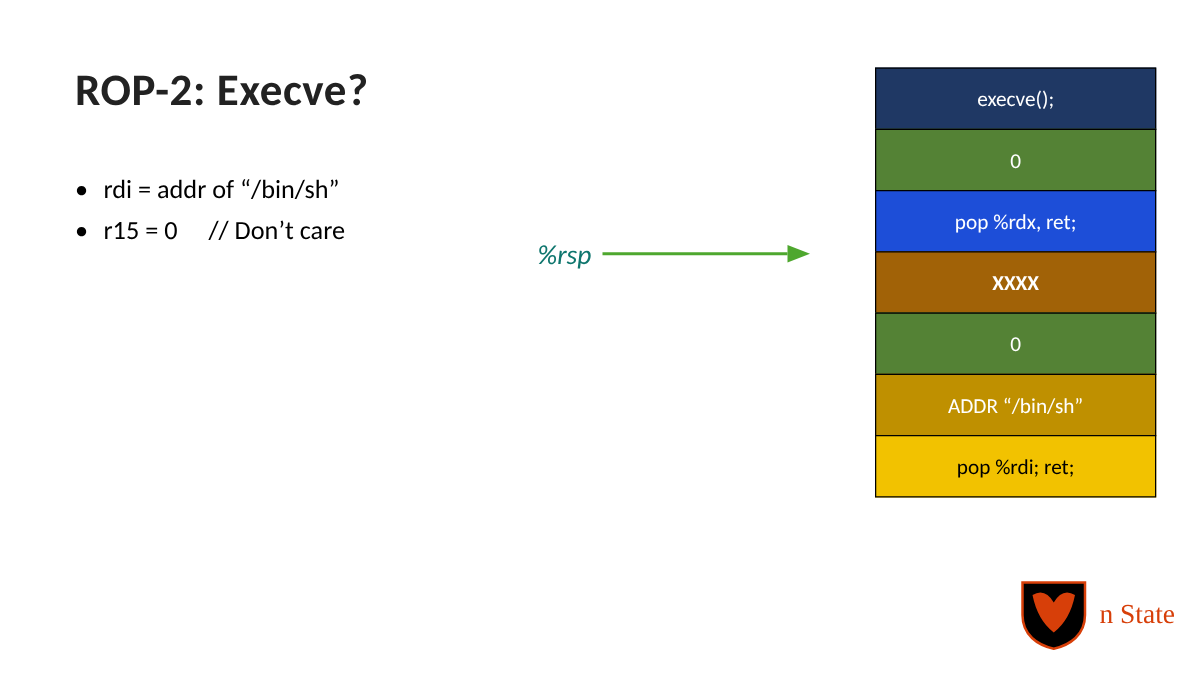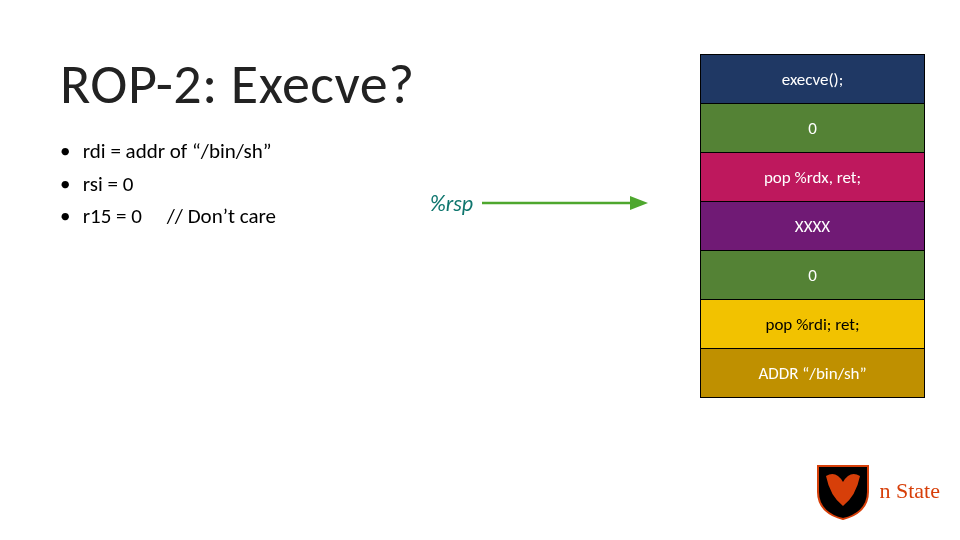--- a/index.html
+++ b/index.html
@@ -14,22 +14,22 @@
   }
   .slide {
     position: relative;
     width: 960px;
     height: 540px;
   }
   .title {
     position: absolute;
     left: 60px;
     top: 50px;
-    font-size: 56px;
-    font-weight: 400;
+    font-size: 36px;
+    font-weight: 700;
     color: #222;
     letter-spacing: 0.5px;
   }
   .bullets {
     position: absolute;
     left: 60px;
     top: 135px;
     font-size: 21px;
     color: #000;
     line-height: 1.55;
@@ -70,22 +70,22 @@
     align-items: center;
     justify-content: center;
     font-size: 17px;
     margin-top: -1px;
     color: #fff;
     text-align: center;
     padding: 0 4px;
   }
   .c-blue   { background: #1f3864; }
   .c-green  { background: #548235; }
-  .c-purple { background: #be185d; }
-  .c-gray   { background: #701a75; }
+  .c-purple { background: #1d4ed8; }
+  .c-gray   { background: #a16207; font-weight: bold; }
   .c-greenL { background: #548235; }
   .c-gold   { background: #bf9000; }
   .c-ochre2 { background: #f2c200; color:#000; }
   .logo-block {
     position: absolute;
     right: 20px;
     bottom: 20px;
     display: flex;
     align-items: center;
     gap: 10px;
@@ -110,44 +110,40 @@
 
   <div class="title">ROP-2: Execve?</div>
 
   <div class="bullets">
     <div class="row">
       <span class="dot">•</span>
       <span>rdi = addr of “/bin/sh”</span>
     </div>
     <div class="row">
       <span class="dot">•</span>
-      <span>rsi = 0</span>
-    </div>
-    <div class="row">
-      <span class="dot">•</span>
       <span>r15 = 0</span>
       <span style="margin-left:20px;">// Don’t care</span>
     </div>
   </div>
 
   <div class="rsp-label">%rsp</div>
 
   <svg class="arrow" viewBox="0 0 170 26">
     <line x1="2" y1="13" x2="150" y2="13" stroke="#4ea72e" stroke-width="2.5"></line>
     <polygon points="150,6 168,13 150,20" fill="#4ea72e"></polygon>
   </svg>
 
   <div class="stack">
     <div class="cell c-blue">execve();</div>
     <div class="cell c-green">0</div>
     <div class="cell c-purple">pop %rdx, ret;</div>
     <div class="cell c-gray">XXXX</div>
     <div class="cell c-greenL">0</div>
+    <div class="cell c-gold">ADDR “/bin/sh”</div>
     <div class="cell c-ochre2">pop %rdi; ret;</div>
-    <div class="cell c-gold">ADDR “/bin/sh”</div>
   </div>
 
   <div class="logo-block">
     <svg class="logo-shield" viewBox="0 0 54 58">
       <path d="M2 4 H52 V30 C52 46 40 54 27 57 C14 54 2 46 2 30 Z" fill="#000" stroke="#d73f09" stroke-width="2"></path>
       <path d="M10 14 Q20 8 27 20 Q34 8 44 14 Q40 34 27 44 Q14 34 10 14 Z" fill="#d73f09"></path>
     </svg>
     <div class="logo-text">
       <div>n State</div>
     </div>

